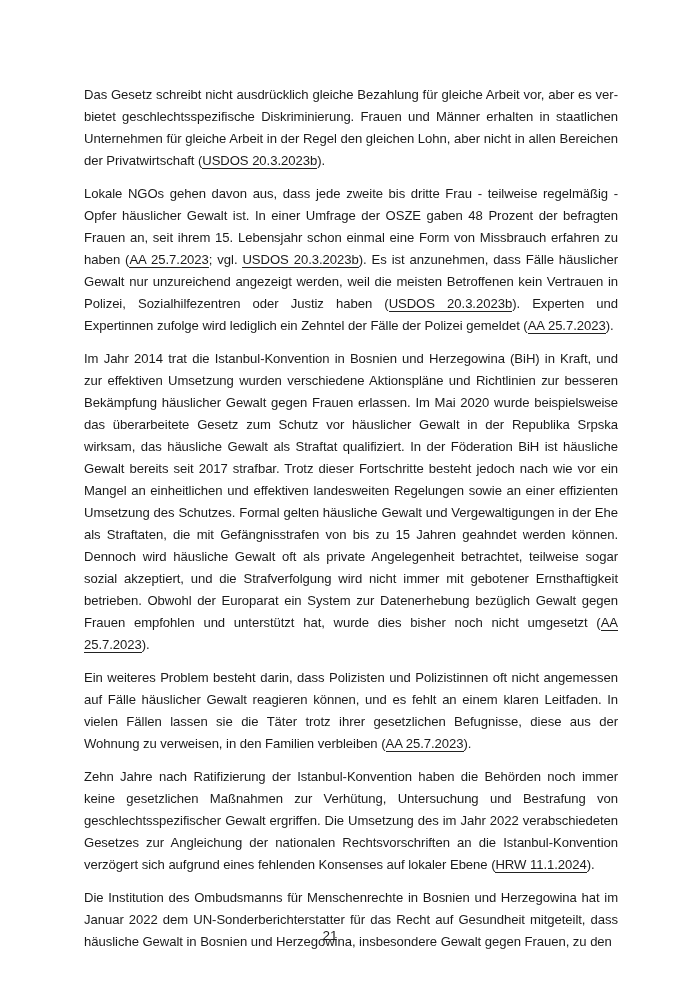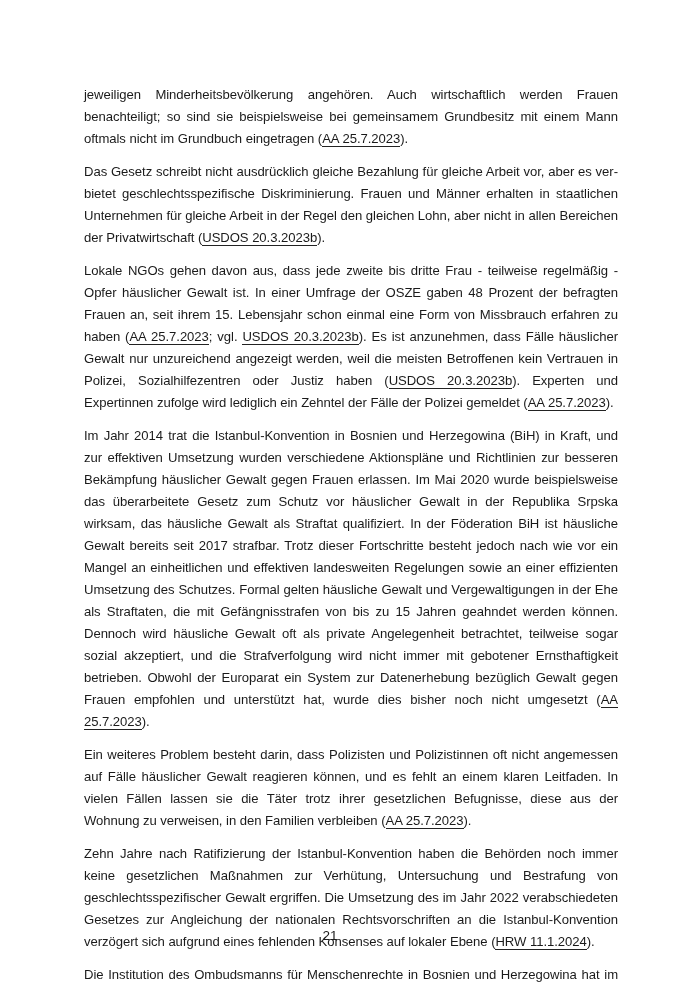--- a/index.html
+++ b/index.html
@@ -43,21 +43,20 @@
       top: 928px;
       text-align: center;
       font-size: 13.5px;
       color: #1a1a1a;
     }
   </style>
 </head>
 <body>
 
 <div class="page">
-  <p class="para"><span>jeweiligen Minderheitsbevölkerung angehören. Auch wirtschaftlich werden Frauen benachteiligt; so sind sie beispielsweise bei gemeinsamem Grundbesitz mit einem Mann oftmals nicht im Grundbuch eingetragen (</span><a class="cite">AA 25.7.2023</a><span>).</span></p>
   <p class="para"><span>Das Gesetz schreibt nicht ausdrücklich gleiche Bezahlung für gleiche Arbeit vor, aber es ver­bietet geschlechtsspezifische Diskriminierung. Frauen und Männer erhalten in staatlichen Un­ternehmen für gleiche Arbeit in der Regel den gleichen Lohn, aber nicht in allen Bereichen der Privatwirtschaft (</span><a class="cite">USDOS 20.3.2023b</a><span>).</span></p>
   <p class="para"><span>Lokale NGOs gehen davon aus, dass jede zweite bis dritte Frau - teilweise regelmäßig - Opfer häuslicher Gewalt ist. In einer Umfrage der OSZE gaben 48 Prozent der befragten Frauen an, seit ihrem 15. Lebensjahr schon einmal eine Form von Missbrauch erfahren zu haben (</span><a class="cite">AA 25.7.2023</a><span>; vgl. </span><a class="cite">USDOS 20.3.2023b</a><span>). Es ist anzunehmen, dass Fälle häuslicher Gewalt nur unzureichend angezeigt werden, weil die meisten Betroffenen kein Vertrauen in Polizei, Sozialhilfezentren oder Justiz haben (</span><a class="cite">USDOS 20.3.2023b</a><span>). Experten und Expertinnen zufolge wird lediglich ein Zehntel der Fälle der Polizei gemeldet (</span><a class="cite">AA 25.7.2023</a><span>).</span></p>
   <p class="para"><span>Im Jahr 2014 trat die Istanbul-Konvention in Bosnien und Herzegowina (BiH) in Kraft, und zur effektiven Umsetzung wurden verschiedene Aktionspläne und Richtlinien zur besseren Be­kämpfung häuslicher Gewalt gegen Frauen erlassen. Im Mai 2020 wurde beispielsweise das überarbeitete Gesetz zum Schutz vor häuslicher Gewalt in der Republika Srpska wirksam, das häusliche Gewalt als Straftat qualifiziert. In der Föderation BiH ist häusliche Gewalt bereits seit 2017 strafbar. Trotz dieser Fortschritte besteht jedoch nach wie vor ein Mangel an einheitlichen und effektiven landesweiten Regelungen sowie an einer effizienten Umsetzung des Schutzes. Formal gelten häusliche Gewalt und Vergewaltigungen in der Ehe als Straftaten, die mit Gefäng­nisstrafen von bis zu 15 Jahren geahndet werden können. Dennoch wird häusliche Gewalt oft als private Angelegenheit betrachtet, teilweise sogar sozial akzeptiert, und die Strafverfolgung wird nicht immer mit gebotener Ernsthaftigkeit betrieben. Obwohl der Europarat ein System zur Datenerhebung bezüglich Gewalt gegen Frauen empfohlen und unterstützt hat, wurde dies bisher noch nicht umgesetzt (</span><a class="cite">AA 25.7.2023</a><span>).</span></p>
   <p class="para"><span>Ein weiteres Problem besteht darin, dass Polizisten und Polizistinnen oft nicht angemessen auf Fälle häuslicher Gewalt reagieren können, und es fehlt an einem klaren Leitfaden. In vielen Fällen lassen sie die Täter trotz ihrer gesetzlichen Befugnisse, diese aus der Wohnung zu verweisen, in den Familien verbleiben (</span><a class="cite">AA 25.7.2023</a><span>).</span></p>
   <p class="para"><span>Zehn Jahre nach Ratifizierung der Istanbul-Konvention haben die Behörden noch immer keine gesetzlichen Maßnahmen zur Verhütung, Untersuchung und Bestrafung von geschlechtsspe­zifischer Gewalt ergriffen. Die Umsetzung des im Jahr 2022 verabschiedeten Gesetzes zur Angleichung der nationalen Rechtsvorschriften an die Istanbul-Konvention verzögert sich auf­grund eines fehlenden Konsenses auf lokaler Ebene (</span><a class="cite">HRW 11.1.2024</a><span>).</span></p>
   <p class="para"><span>Die Institution des Ombudsmanns für Menschenrechte in Bosnien und Herzegowina hat im Januar 2022 dem UN-Sonderberichterstatter für das Recht auf Gesundheit mitgeteilt, dass häusliche Gewalt in Bosnien und Herzegowina, insbesondere Gewalt gegen Frauen, zu den</span></p>
 </div>
 
 <div class="page-number">21</div>
 

